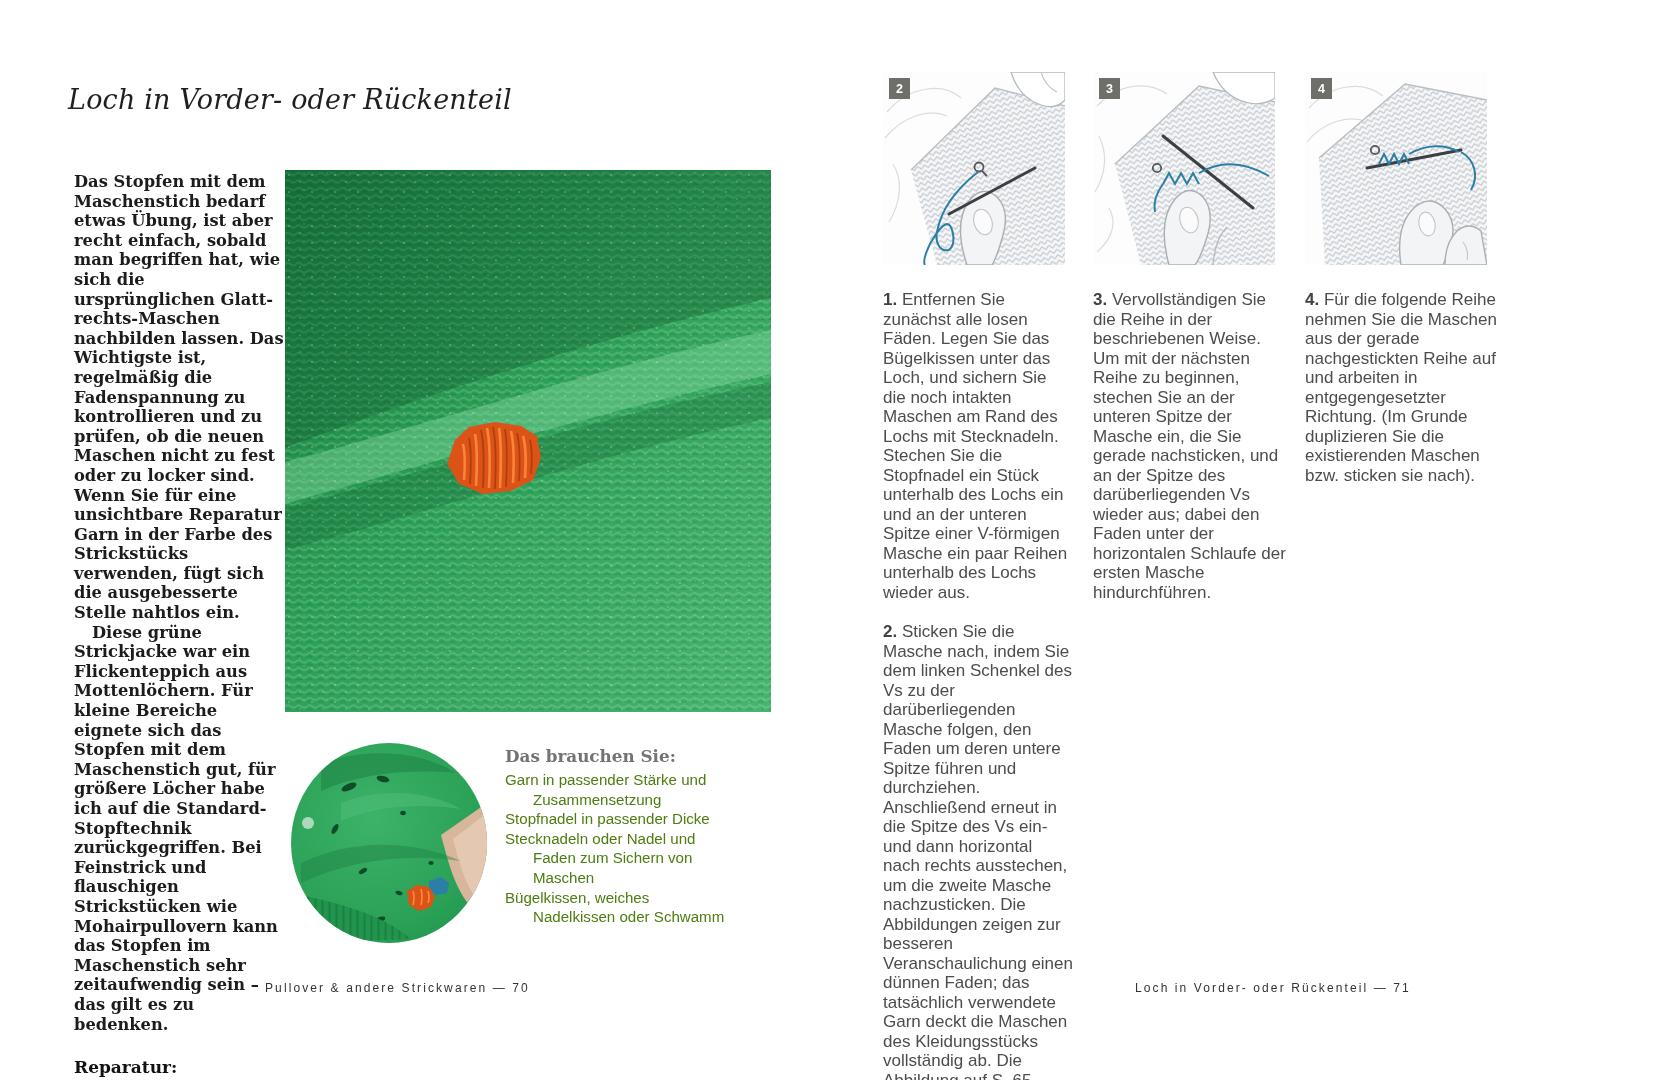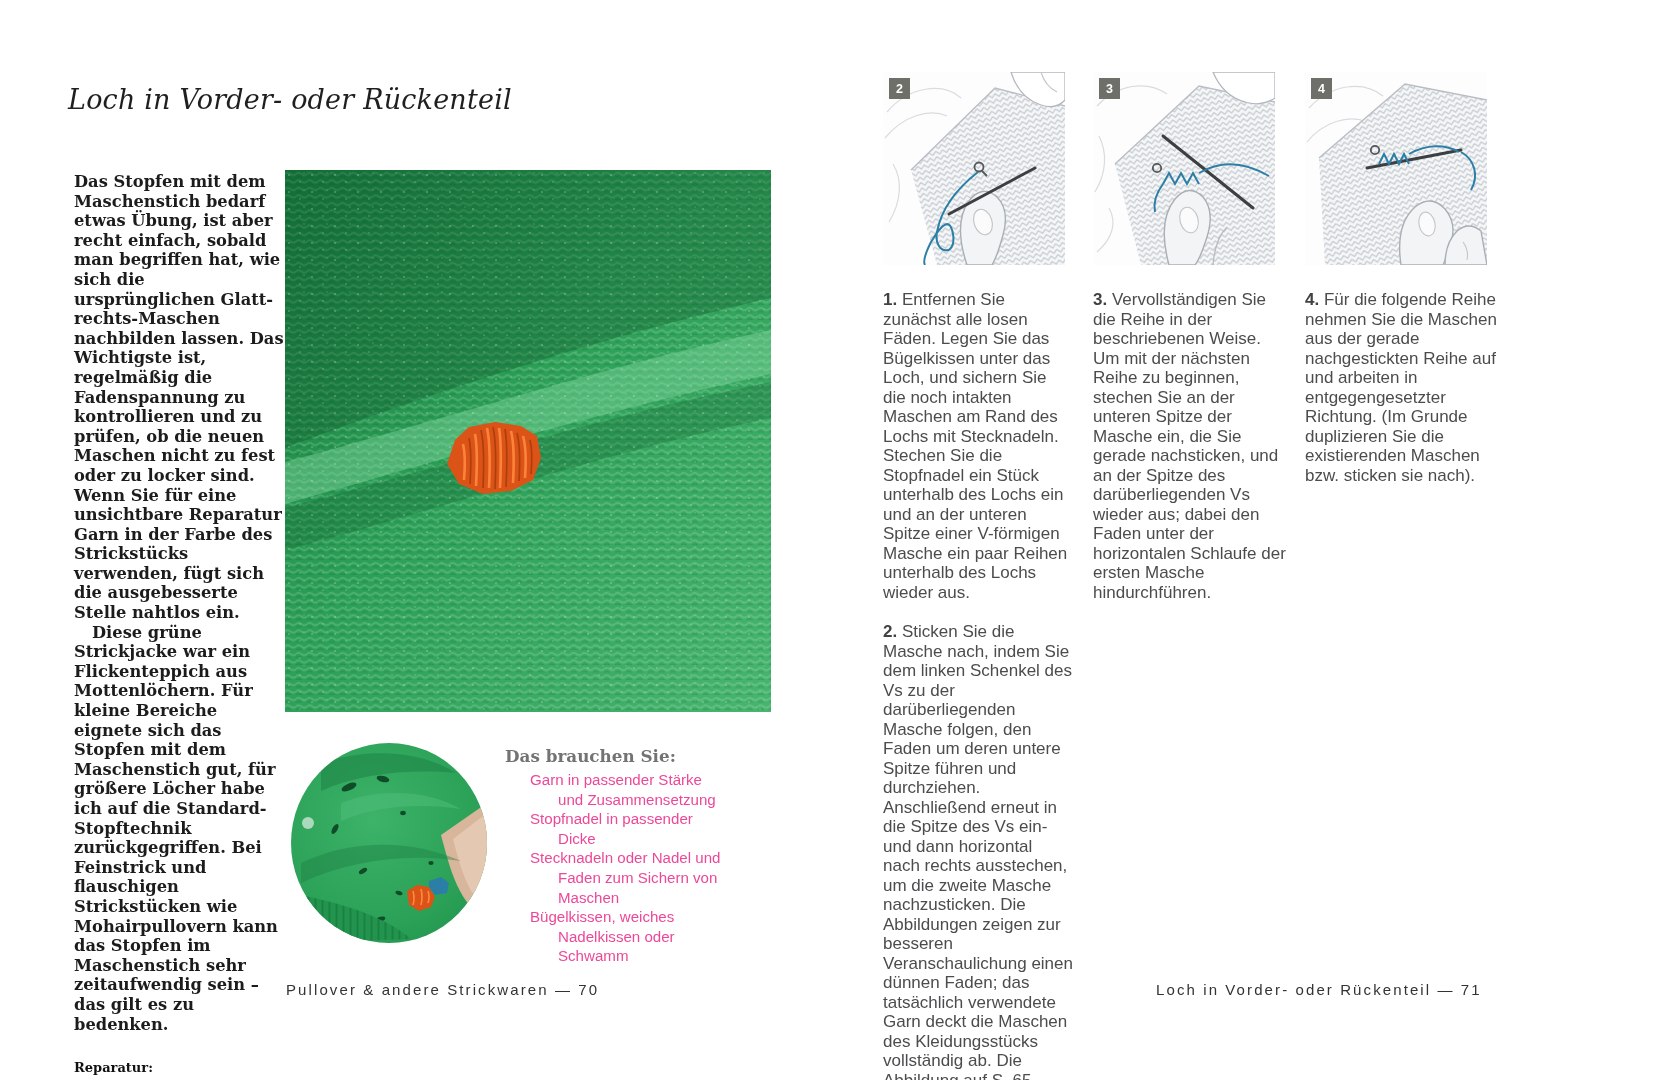--- a/index.html
+++ b/index.html
@@ -16,42 +16,42 @@
     font-size:27px;color:#1f1f1f;letter-spacing:.2px;
   }
   .body-col{
     left:74px;top:172px;width:211px;
     font-family:"DejaVu Serif", serif;font-size:16.3px;line-height:19.6px;color:#1c1c1c;
   }
   .body-col p{margin:0;font-weight:bold;}
   .body-col p.indent{text-indent:18px;}
   .caption-heading{
     margin:24px 0 2px 0;font-family:"DejaVu Serif", serif;font-weight:bold;
-    font-size:13px;color:#111;
+    font-size:17px;color:#111;
   }
   .caption-text{
     font-family:"Liberation Sans", sans-serif;font-size:19px;line-height:19.2px;color:#4a4a4c;
   }
   .photo-main{
     left:285px;top:170px;width:486px;height:542px;overflow:hidden;
   }
   .photo-circle{
     left:291px;top:743px;width:196px;height:200px;border-radius:50%;overflow:hidden;
   }
   .materials{left:505px;top:746px;width:222px;}
   .materials h3{
     margin:0 0 4px 0;font-family:"DejaVu Serif", serif;font-weight:bold;font-size:16.8px;color:#737373;
   }
   .materials ul{margin:0;padding:0;list-style:none;}
   .materials li{
-    font-size:15.1px;line-height:19.6px;color:#ec4899;
-    padding-left:28px;text-indent:-28px;margin-left:25px;
+    font-size:15.1px;line-height:19.6px;color:#4d7c0f;
+    padding-left:28px;text-indent:-28px;
   }
   .page-footer{
-    top:981px;font-size:15px;letter-spacing:2.1px;color:#333336;white-space:nowrap;margin-left:21px;
+    top:981px;font-size:12px;letter-spacing:2.1px;color:#333336;white-space:nowrap;
   }
   .footer-left{left:265px;}
   .footer-right{left:1135px;}
   
   .panel{width:182px;height:193px;top:72px;}
   .panel svg{display:block;}
   .badge{
     position:absolute;left:6px;top:6px;width:21px;height:21px;
     background:var(--badge_gray,#6e6f69);color:#fff;font-size:12.5px;font-weight:bold;
     display:flex;align-items:center;justify-content:center;

